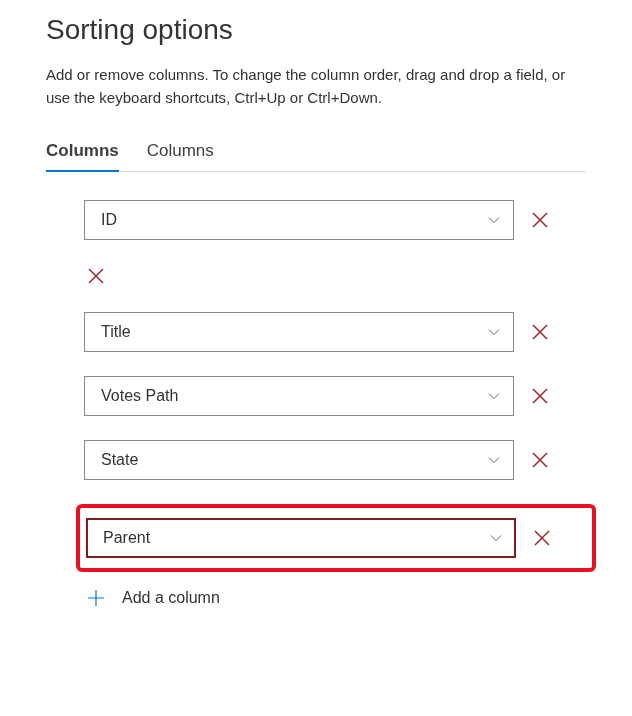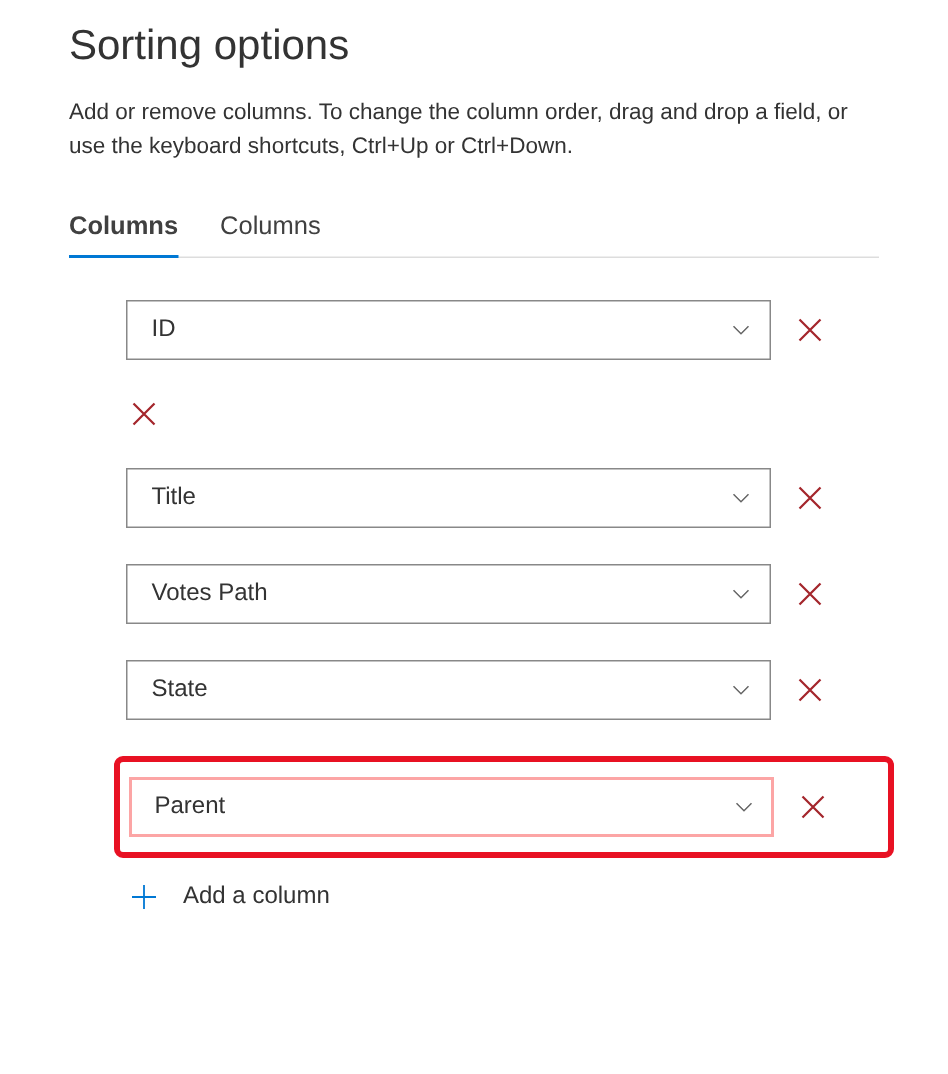--- a/index.html
+++ b/index.html
@@ -63,21 +63,21 @@
       height: 40px;
       border: 1px solid #888;
       display: flex;
       align-items: center;
       justify-content: space-between;
       padding: 0 12px 0 16px;
       background: #fff;
       cursor: pointer;
     }
     .combo.selected {
-      border: 2px solid #fca5a5;
+      border: 2px solid #7f1d1d;
       padding: 0 11px 0 15px;
     }
     .combo-label {
       font-size: 16px;
       color: #333;
     }
     .chevron-icon svg { display: block; }
     .remove-btn {
       width: 24px; height: 24px;
       display: flex; align-items: center; justify-content: center;

